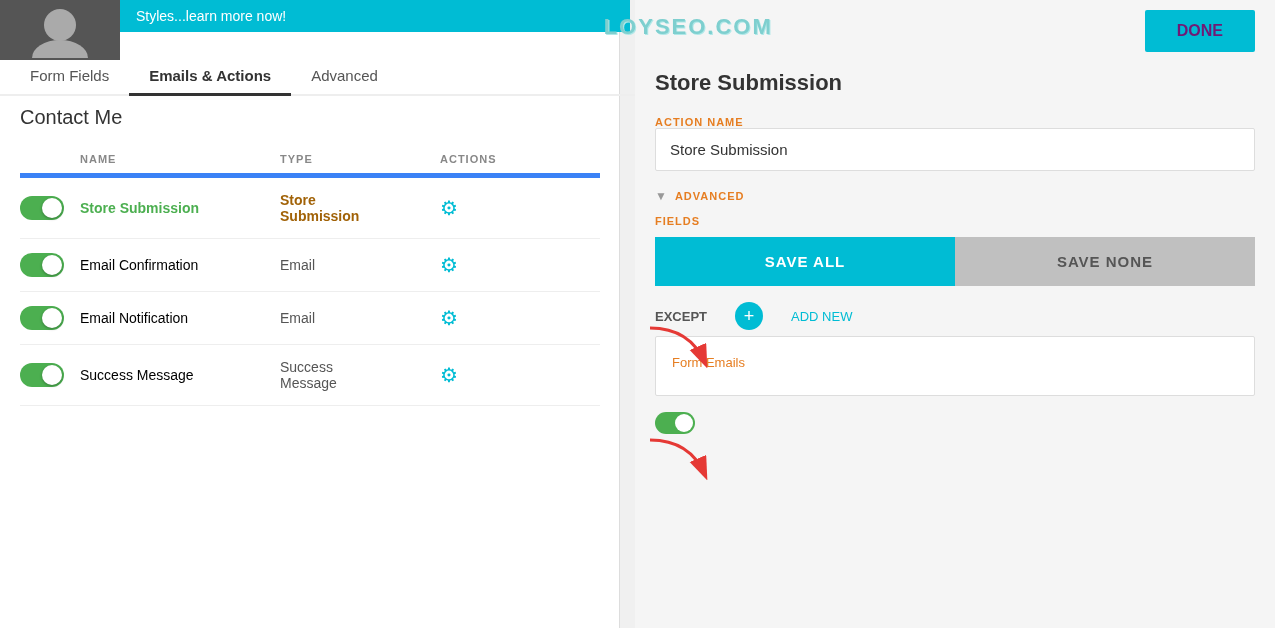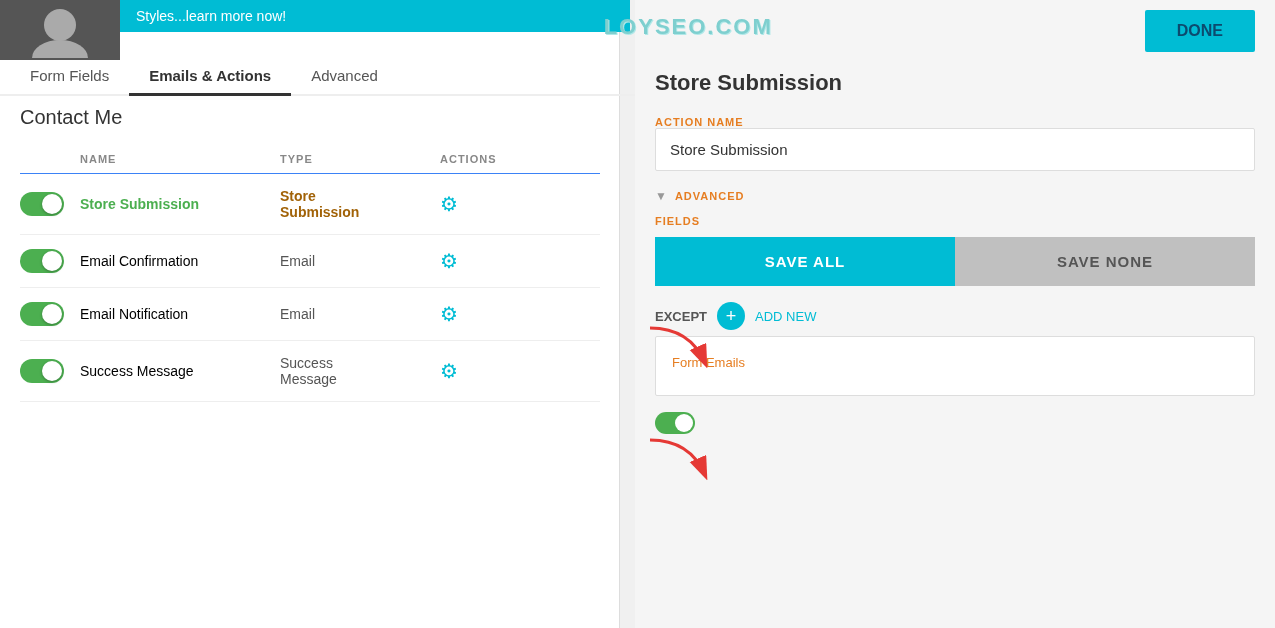--- a/index.html
+++ b/index.html
@@ -30,21 +30,21 @@
       z-index: 20;
       text-shadow: 1px 1px 0 #b0e8e8;
     }
 
     
     .done-btn {
       position: absolute;
       top: 10px;
       right: 20px;
       background: #00bcd4;
-      color: #0c4a6e;
+      color: #701a75;
       border: none;
       padding: 12px 32px;
       font-size: 16px;
       font-weight: bold;
       cursor: pointer;
       border-radius: 2px;
       z-index: 20;
     }
 
     
@@ -113,21 +113,21 @@
     
     .table-area {
       position: absolute;
       top: 145px;
       left: 20px;
       width: 580px;
     }
     .table-header {
       display: flex;
       padding: 8px 0;
-      border-bottom: 1px solid #3b82f6;
+      border-bottom: 5px solid #3b82f6;
       font-size: 11px;
       font-weight: bold;
       color: #888;
       letter-spacing: 1px;
     }
     .col-toggle { width: 60px; }
     .col-name { width: 200px; }
     .col-type { width: 160px; }
     .col-actions { width: 80px; }
 
@@ -258,21 +258,21 @@
       padding: 16px;
       font-size: 15px;
       font-weight: bold;
       cursor: pointer;
       letter-spacing: 1px;
     }
 
     .except-row {
       display: flex;
       align-items: center;
-      gap: 10px;
+      gap: 28px;
       margin-bottom: 6px;
     }
     .except-label {
       font-size: 13px;
       font-weight: bold;
       color: #555;
     }
     .add-btn {
       width: 28px; height: 28px;
       background: #00bcd4;

